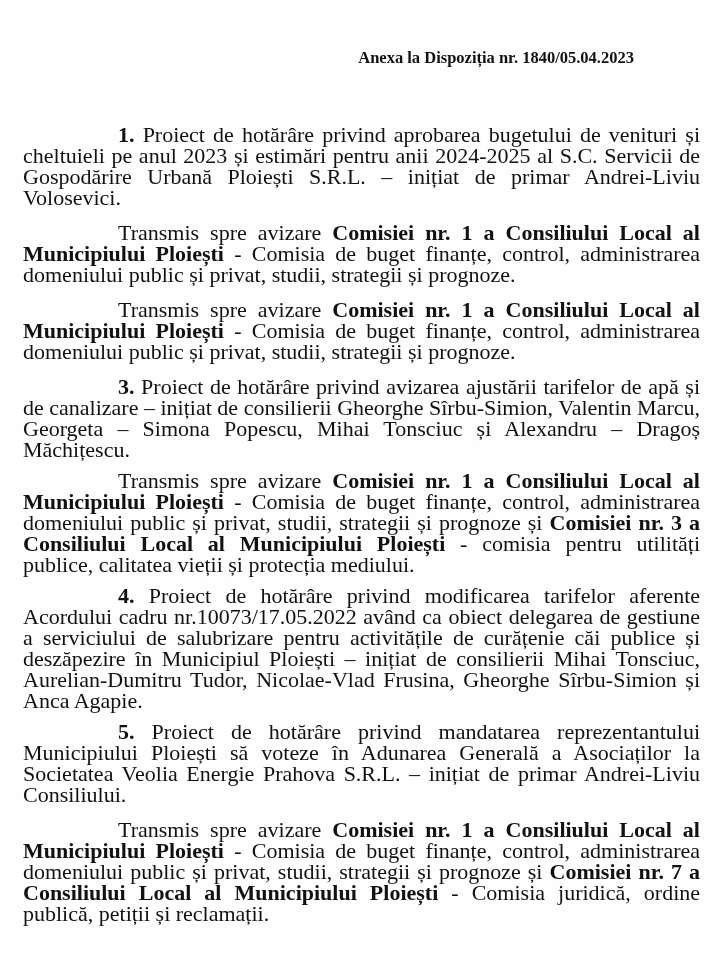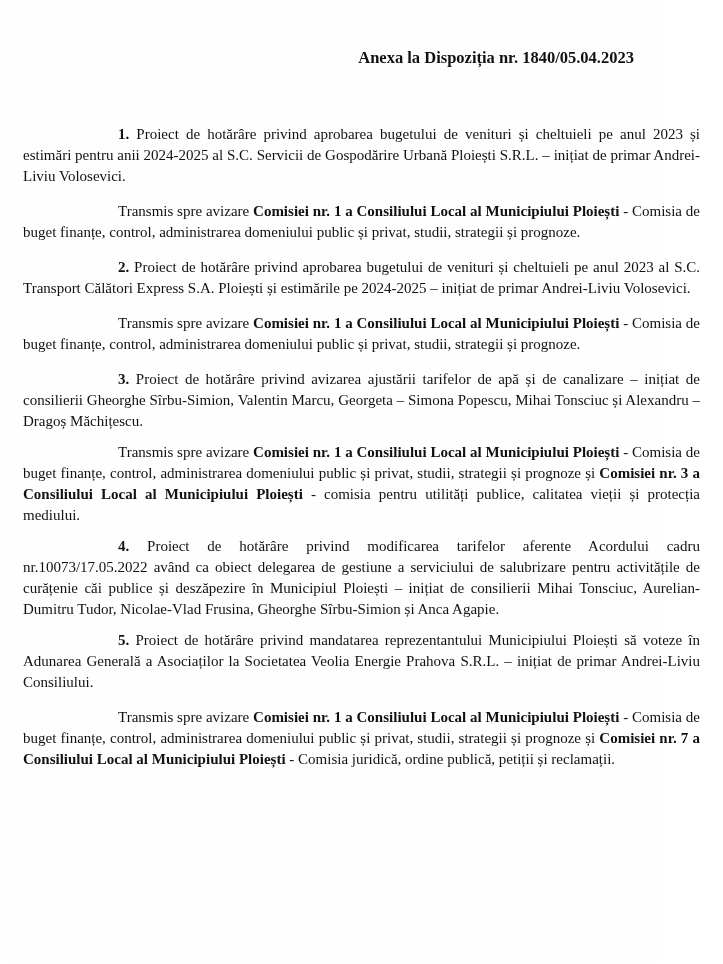--- a/index.html
+++ b/index.html
@@ -8,42 +8,41 @@
     font-family: "Liberation Serif", "DejaVu Serif", serif;
     color: #111111;
   }
   .page { position: absolute; left: 0; top: 0; width: 665px; height: 964px; background: #fefefe; border-radius: 13px; }
   .header {
     position: absolute; top: 48px; right: 31px;
     font-weight: bold; font-size: 16.5px; line-height: 20px;
   }
   .content {
     position: absolute; left: 23px; width: 677px; top: 124px;
-    font-size: 15px; line-height: 21px;
+    font-size: 22px; line-height: 21px;
   }
   .para {
     text-align: justify;
     text-indent: 95px;
     margin: 0 0 14px 0;
   }
   .para.tight { margin-bottom: 10px; }
   .b { font-weight: bold; }
 </style>
 </head>
 <body>
 
 <div class="page">
   <div class="header">Anexa la Dispoziția nr. 1840/05.04.2023</div>
 
   <div class="content">
 
     <p class="para"><span class="b">1.</span> <span>Proiect de hotărâre privind aprobarea bugetului de venituri și cheltuieli pe anul 2023 și estimări pentru anii 2024-2025 al S.C. Servicii de Gospodărire Urbană Ploiești S.R.L.  – inițiat de primar Andrei-Liviu Volosevici.</span></p>
     <p class="para"><span>Transmis spre avizare </span><span class="b">Comisiei nr. 1 a Consiliului Local al Municipiului Ploiești</span><span> - Comisia de buget finanțe, control, administrarea domeniului public și privat, studii, strategii și prognoze.</span></p>
 
-    <p class="para"><span class="b">2.</span> <span>Proiect de hotărâre privind aprobarea bugetului de venituri și cheltuieli pe anul 2023 al S.C. Transport Călători Express S.A. Ploiești și estimările pe 2024-2025 – inițiat de primar Andrei-Liviu Volosevici.</span></p>
     <p class="para"><span>Transmis spre avizare </span><span class="b">Comisiei nr. 1 a Consiliului Local al Municipiului Ploiești</span><span> - Comisia de buget finanțe, control, administrarea domeniului public și privat, studii, strategii și prognoze.</span></p>
 
     <p class="para tight"><span class="b">3.</span> <span>Proiect de hotărâre privind avizarea ajustării tarifelor de apă și de canalizare – inițiat de consilierii Gheorghe Sîrbu-Simion, Valentin Marcu, Georgeta – Simona Popescu, Mihai Tonsciuc și Alexandru – Dragoș Măchițescu.</span></p>
     <p class="para tight"><span>Transmis spre avizare </span><span class="b">Comisiei nr. 1 a Consiliului Local al Municipiului Ploiești</span><span> - Comisia de buget finanțe, control, administrarea domeniului public și privat, studii, strategii și prognoze și </span><span class="b">Comisiei nr. 3 a Consiliului Local al Municipiului Ploiești</span><span> - comisia pentru utilități publice, calitatea vieții și protecția mediului.</span></p>
 
     <p class="para tight"><span class="b">4.</span> <span>Proiect de hotărâre privind modificarea tarifelor aferente Acordului cadru nr.10073/17.05.2022 având ca obiect delegarea de gestiune a serviciului de salubrizare pentru activitățile de curățenie căi publice și deszăpezire în Municipiul Ploiești – inițiat de consilierii Mihai Tonsciuc, Aurelian-Dumitru Tudor, Nicolae-Vlad Frusina, Gheorghe Sîrbu-Simion și Anca Agapie.</span></p>
 
     <p class="para"><span class="b">5.</span> <span>Proiect de hotărâre privind mandatarea reprezentantului Municipiului Ploiești să voteze în Adunarea Generală a Asociaților la Societatea Veolia Energie Prahova S.R.L. – inițiat de primar Andrei-Liviu Consiliului.</span></p>
     <p class="para"><span>Transmis spre avizare </span><span class="b">Comisiei nr. 1 a Consiliului Local al Municipiului Ploiești</span><span> - Comisia de buget finanțe, control, administrarea domeniului public și privat, studii, strategii și prognoze și </span><span class="b">Comisiei nr. 7 a Consiliului Local al Municipiului Ploiești</span><span> - Comisia juridică, ordine publică, petiții și reclamații.</span></p>
 

